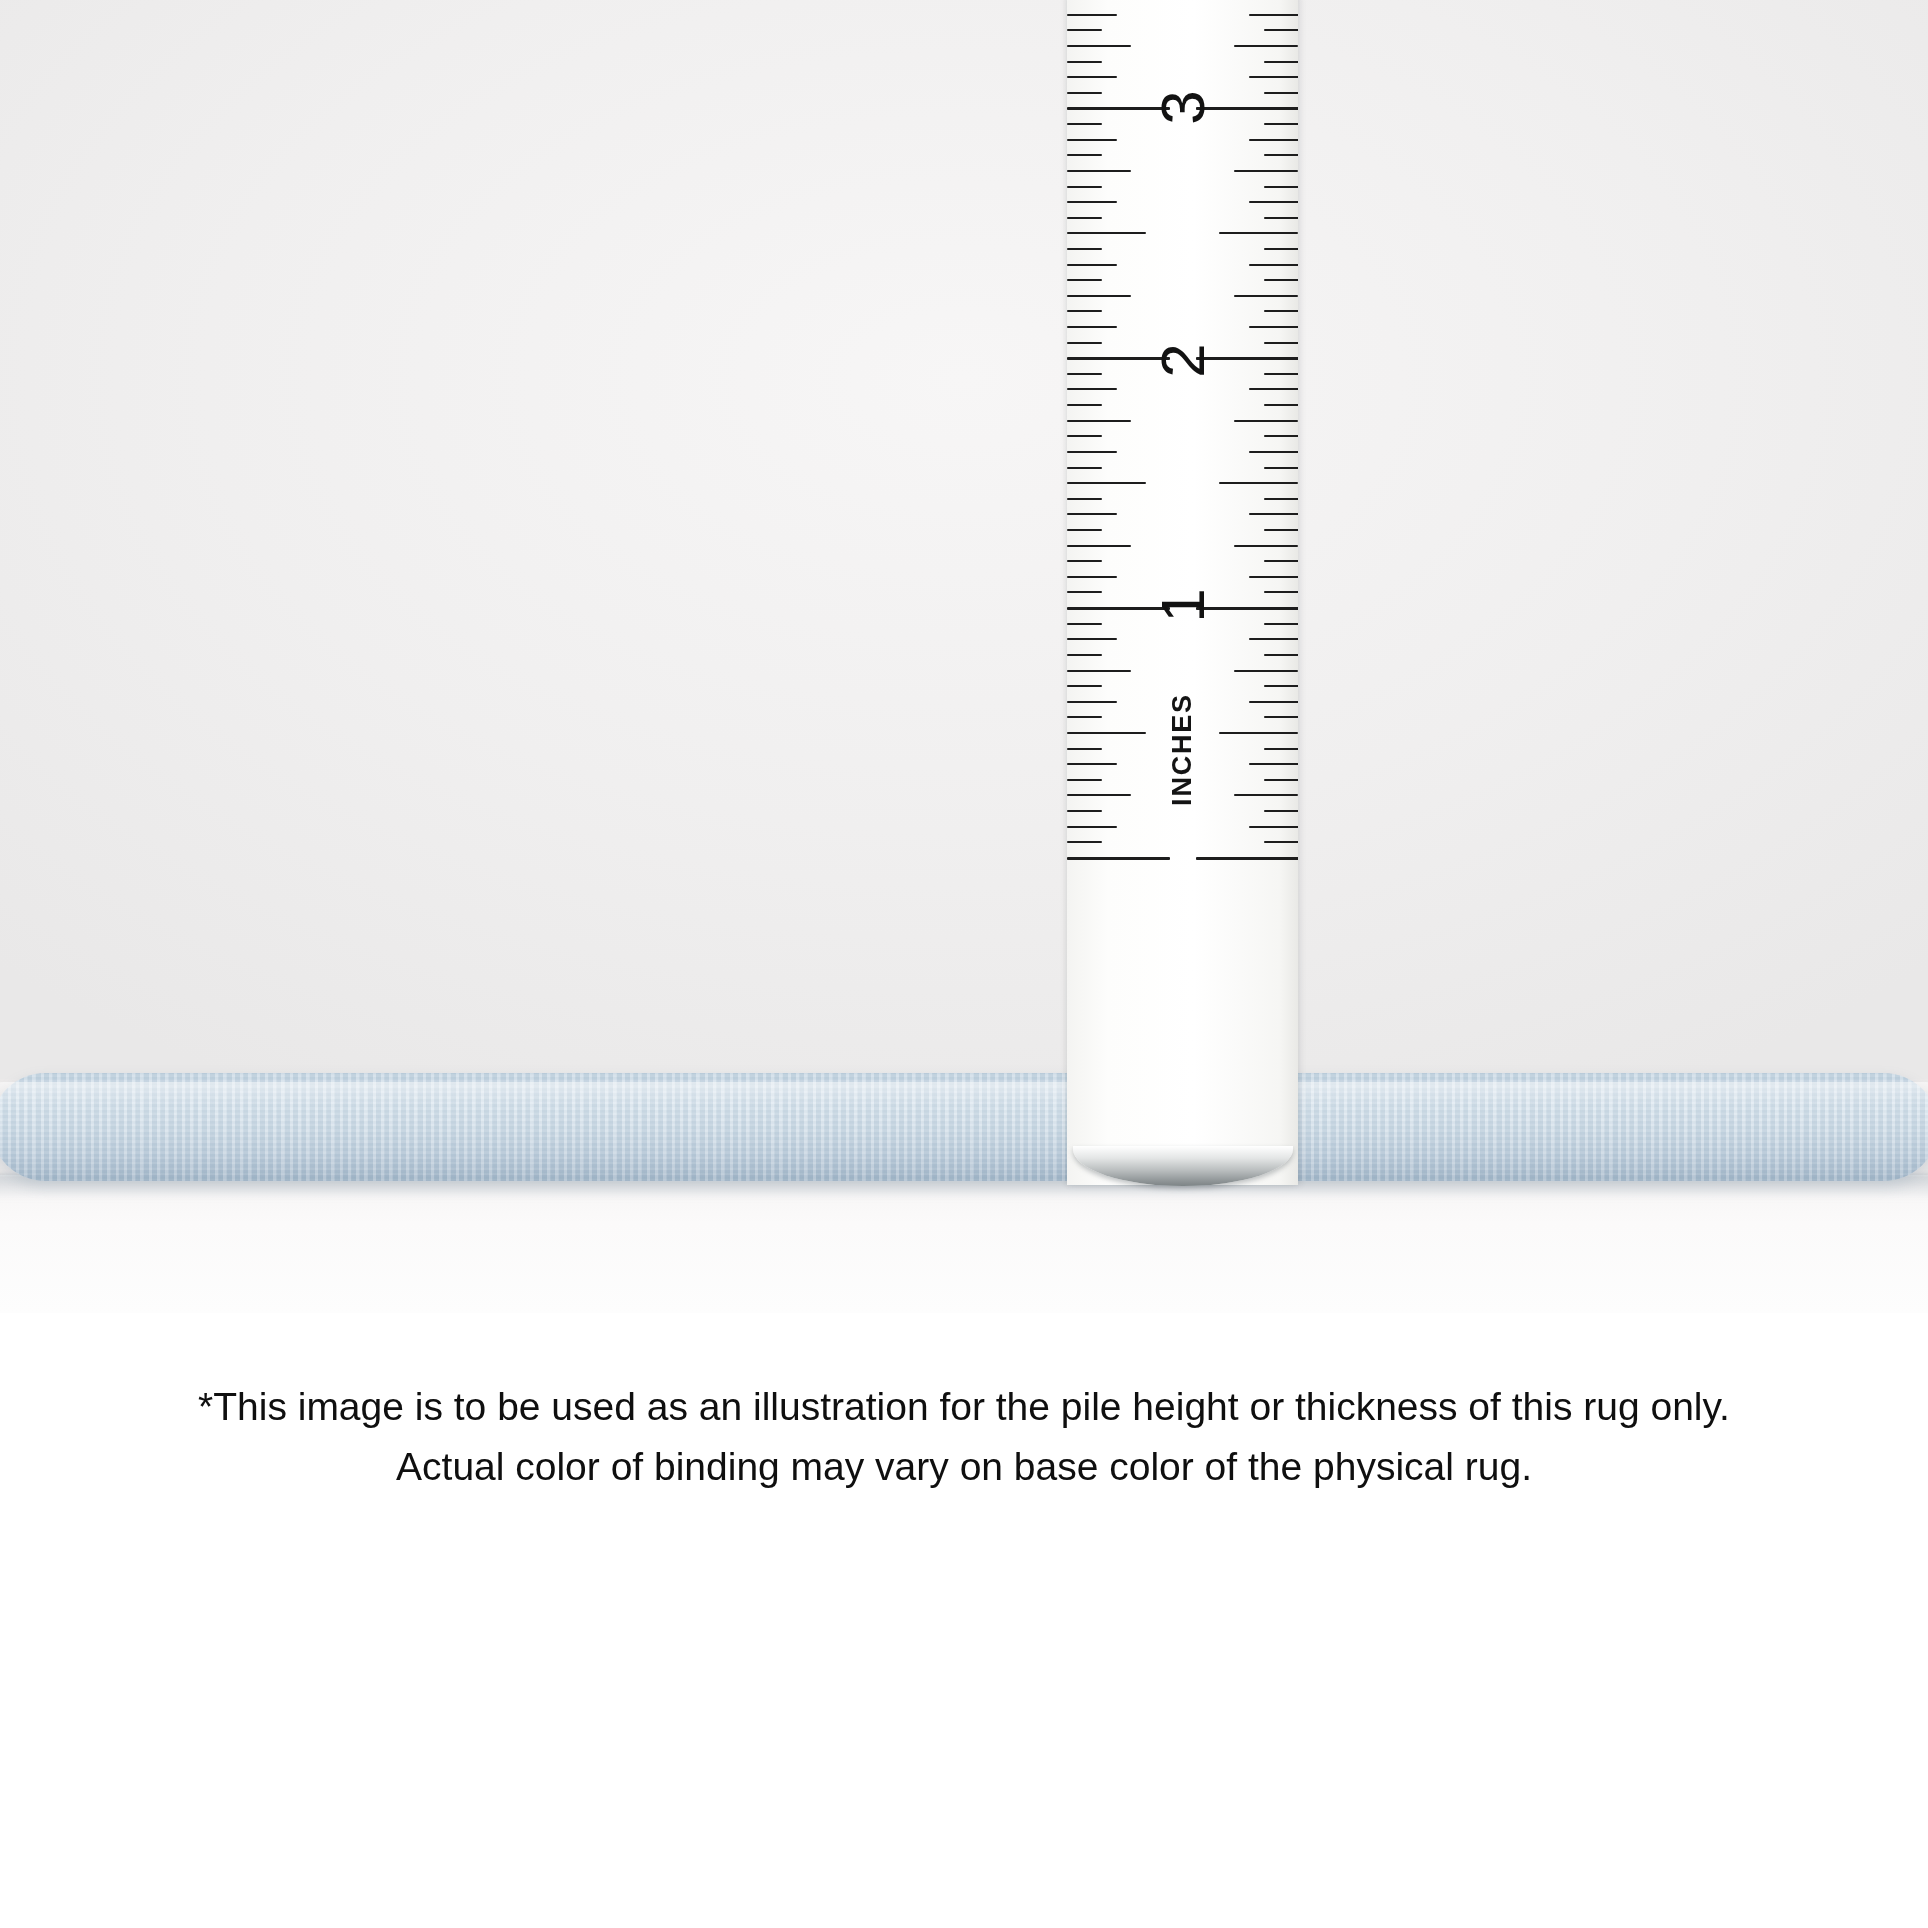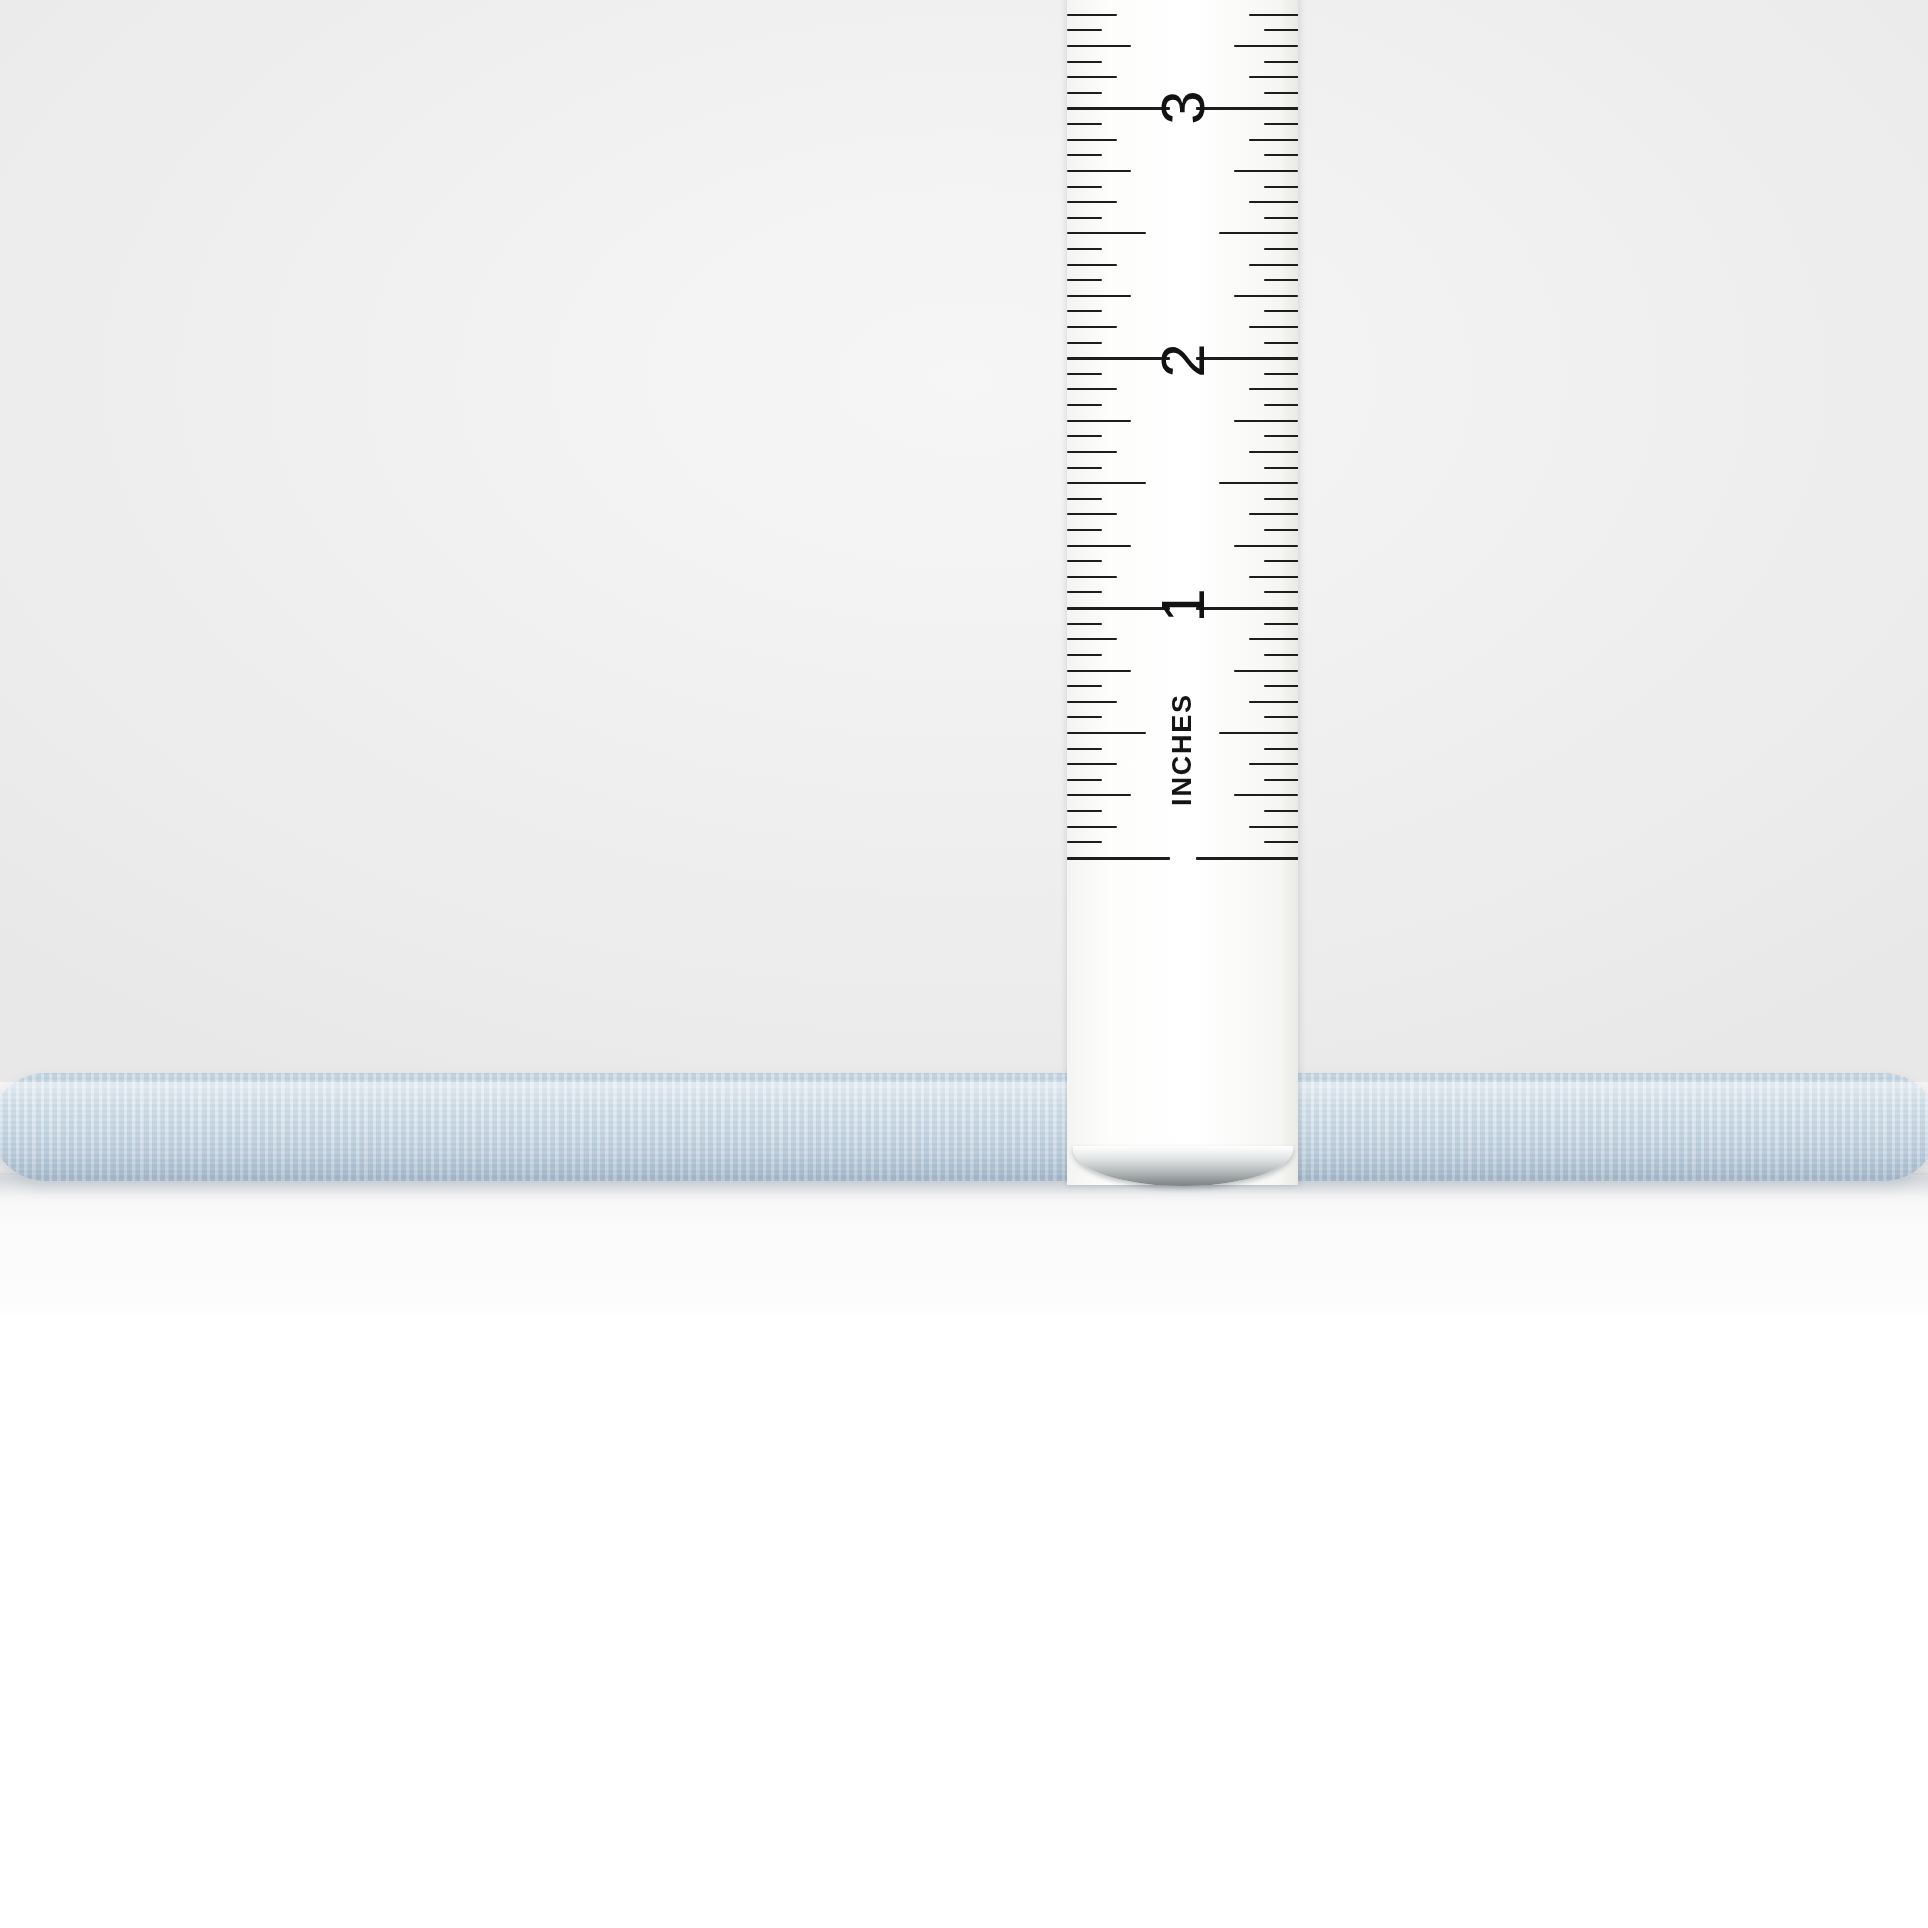--- a/index.html
+++ b/index.html
@@ -318,15 +318,19 @@
           <div class="tick" style="top: 3.2px; left: 197px; width: 35px;"></div>
           <div class="num" style="left: 74px; top: 569px; width: 83px; height: 83px; line-height: 83px; text-align: center;">1</div>
           <div class="num" style="left: 74px; top: 324px; width: 83px; height: 83px; line-height: 83px; text-align: center;">2</div>
           <div class="num" style="left: 74px; top: 71px; width: 83px; height: 83px; line-height: 83px; text-align: center;">3</div>
           <div class="unit-label" style="left: 42px; top: 739px; width: 147px; height: 31px; line-height: 31px; text-align: center;">INCHES</div>
         </div>
     </div>
     <div class="ruler-tip"></div>
   </div>
 
+  <div class="caption">
+    <span class="caption-line">*This image is to be used as an illustration for the pile height or thickness of this rug only.</span>
+    <span class="caption-line">Actual color of binding may vary on base color of the physical rug.</span>
+  </div>
 
 </div>
 
 
 </body></html>

